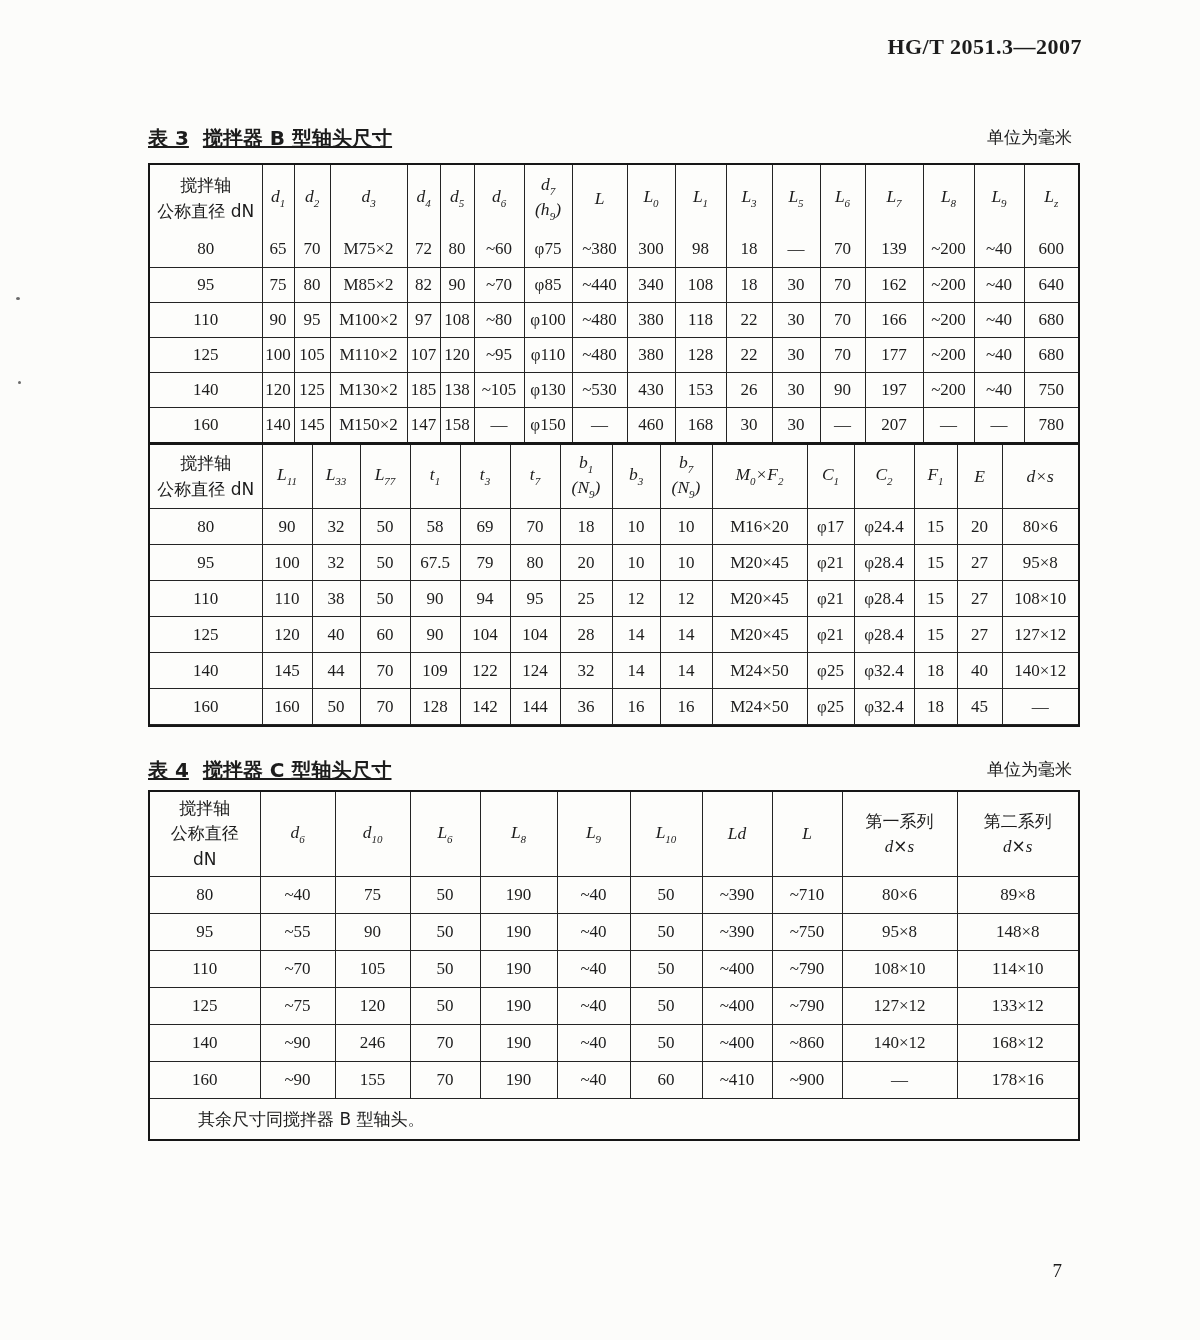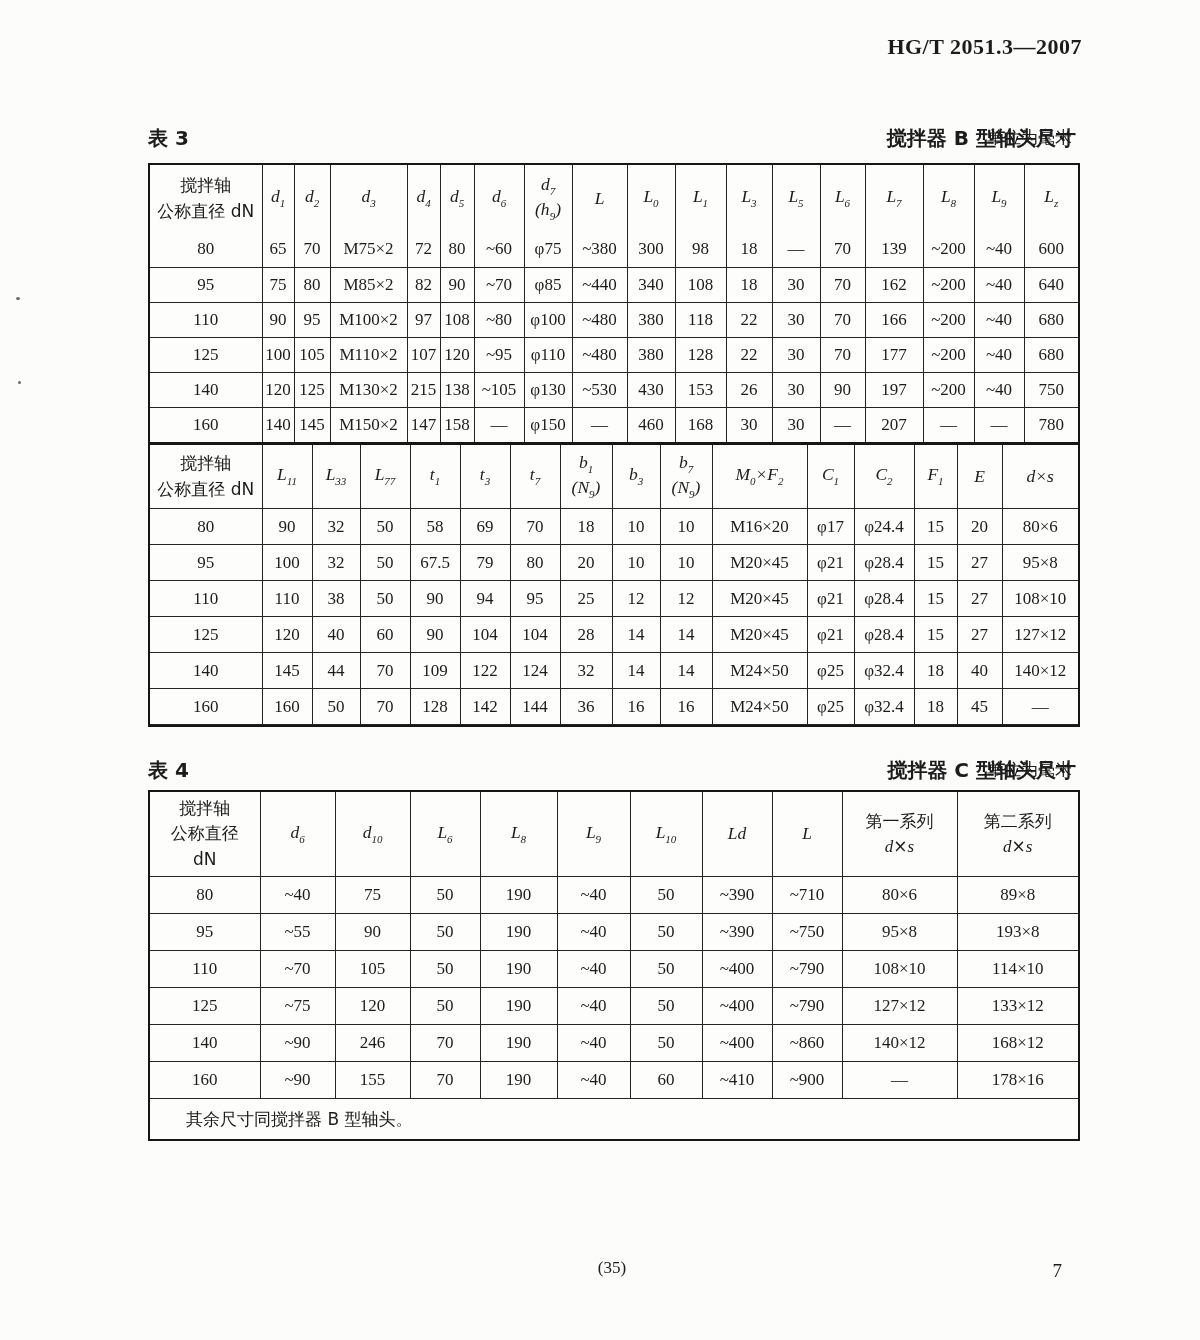--- a/index.html
+++ b/index.html
@@ -16,23 +16,24 @@
   .doc-number{
     position:absolute;top:34px;right:118px;
     font-size:22px;font-weight:bold;letter-spacing:.5px;
     font-family:"Liberation Serif","DejaVu Serif",serif;
   }
 
   .content-x{left:148px;width:928px;}
 
   .caption{
     position:absolute;height:28px;
-    display:flex;align-items:center;justify-content:space-between;
+    display:flex;align-items:center;justify-content:flex-start;
     font-size:20px;font-weight:bold;
     font-family:"DejaVu Sans","Liberation Sans",sans-serif;
+    text-decoration:underline;
   }
   .caption .cap-label{margin-right:14px;}
   .caption .unit-note{
     position:absolute;right:4px;top:2px;
     font-size:17px;font-weight:normal;
     font-family:"DejaVu Sans","Liberation Sans",sans-serif;
   }
 
   .tbl-wrap{
     position:absolute;
@@ -73,21 +74,21 @@
   th.cnhdr i{font-family:"Liberation Serif","DejaVu Serif",serif;font-size:17px;}
 
   thead.h68 th{height:67px;}
   thead.h64 th{height:63px;}
   thead.h86 th{height:84px;}
   tbody tr{height:35px;margin-left:17px;}
   tbody.r36 tr{height:36px;}
   tbody.r37 tr{height:37px;}
 
   td.footnote-cell{
-    text-align:left;padding-left:36px;height:40px;
+    text-align:left;padding-left:48px;height:40px;
     font-family:"DejaVu Sans","Liberation Sans",sans-serif;
     font-size:17px;border-bottom:none;
   }
 
   .page-footer-center{
     position:absolute;top:1258px;left:148px;width:928px;
     text-align:center;font-size:17px;
   }
   .page-footer-page{
     position:absolute;top:1260px;right:138px;
@@ -234,21 +235,21 @@
             <td>177</td>
             <td>~200</td>
             <td>~40</td>
             <td>680</td>
           </tr>
           <tr>
             <td>140</td>
             <td>120</td>
             <td>125</td>
             <td>M130×2</td>
-            <td>215</td>
+            <td>185</td>
             <td>138</td>
             <td>~105</td>
             <td>φ130</td>
             <td>~530</td>
             <td>430</td>
             <td>153</td>
             <td>26</td>
             <td>30</td>
             <td>90</td>
             <td>197</td>
@@ -485,21 +486,21 @@
             <td>95</td>
             <td>~55</td>
             <td>90</td>
             <td>50</td>
             <td>190</td>
             <td>~40</td>
             <td>50</td>
             <td>~390</td>
             <td>~750</td>
             <td>95×8</td>
-            <td>193×8</td>
+            <td>148×8</td>
           </tr>
           <tr>
             <td>110</td>
             <td>~70</td>
             <td>105</td>
             <td>50</td>
             <td>190</td>
             <td>~40</td>
             <td>50</td>
             <td>~400</td>
@@ -548,16 +549,15 @@
           </tr>
         </tbody>
       <tbody>
         <tr>
           <td class="footnote-cell" colspan="11">其余尺寸同搅拌器 B 型轴头。</td>
         </tr>
       </tbody>
     </table>
   </div>
 
-  <div class="page-footer-center">(35)</div>
   <div class="page-footer-page">7</div>
 
 </div>
 
 </body></html>

